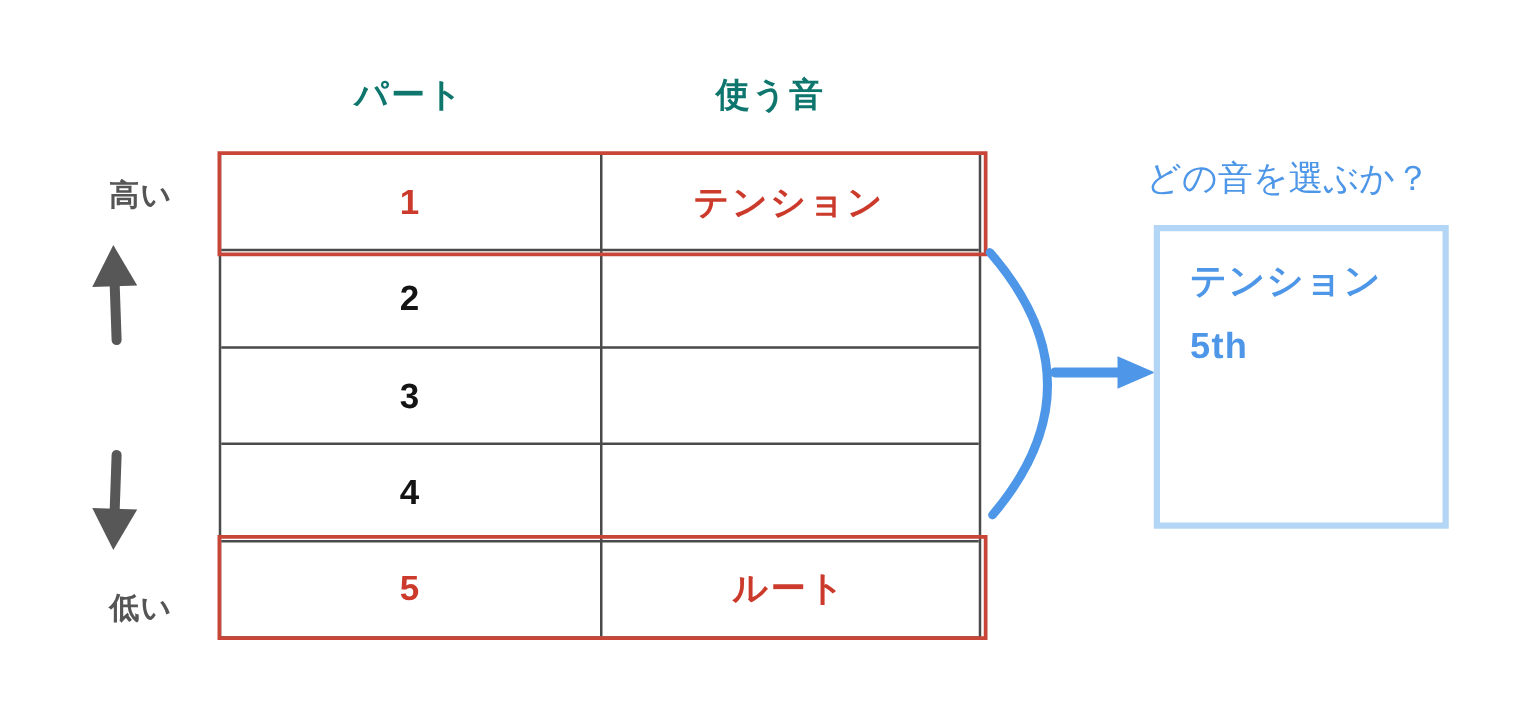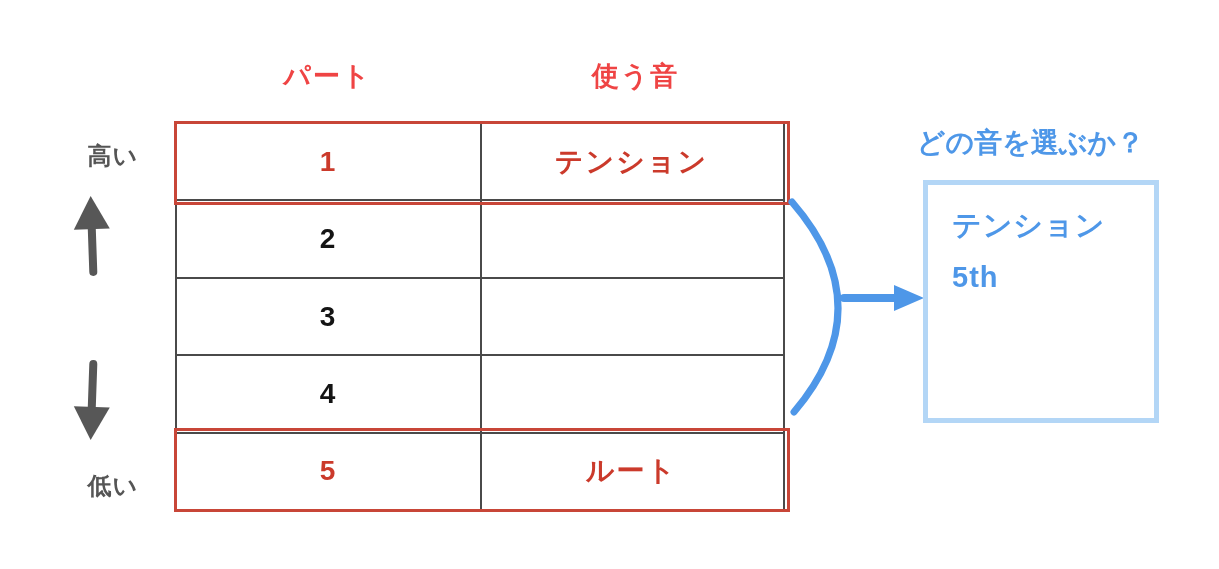--- a/index.html
+++ b/index.html
@@ -6,25 +6,25 @@
   .canvas{
     position:relative;
     width:1219px;height:569px;
     background:#ffffff;
     font-family:"Liberation Sans","DejaVu Sans",sans-serif;
     overflow:hidden;
   }
   
   .col-header{
     position:absolute;top:58px;
-    font-size:27px;font-weight:bold;color:#ef4444;
+    font-size:27px;font-weight:bold;color:#0f766e;
     text-align:center;letter-spacing:2px;
   }
   .col-header.h1{left:175px;width:305px;}
-  .col-header.h2{left:483px;width:305px;}
+  .col-header.h2{left:464px;width:305px;}
 
   
   .side-label{
     position:absolute;width:96px;text-align:right;
     font-size:24px;font-weight:bold;color:#555555;letter-spacing:1px;
   }
   .side-label.high{left:42px;top:140px;}
   .side-label.low{left:42px;top:470px;}
   .gray-arrow{position:absolute;overflow:visible;}
   .gray-arrow.up{left:67px;top:194px;transform:rotate(-2deg);}
@@ -53,21 +53,21 @@
   .hl.top{top:-3px;}
   .hl.bottom{bottom:-3px;}
 
   
   .blue-brace{position:absolute;left:778px;top:196px;overflow:visible;}
   .blue-arrow{position:absolute;left:840px;top:282px;overflow:visible;}
 
   
   .panel-title{
     position:absolute;left:888px;top:124px;width:285px;
-    text-align:center;font-size:28px;font-weight:bold;color:#4e97e8;
+    text-align:center;font-size:28px;font-weight:normal;color:#4e97e8;
   }
   .choice-box{
     position:absolute;left:923px;top:180px;width:236px;height:243px;
     border:5px solid #b3d6f6;box-sizing:border-box;
     padding:14px 0 0 24px;background:#ffffff;
   }
   .choice{
     font-size:29px;font-weight:bold;color:#4e97e8;
     line-height:52px;letter-spacing:1px;white-space:nowrap;
   }

